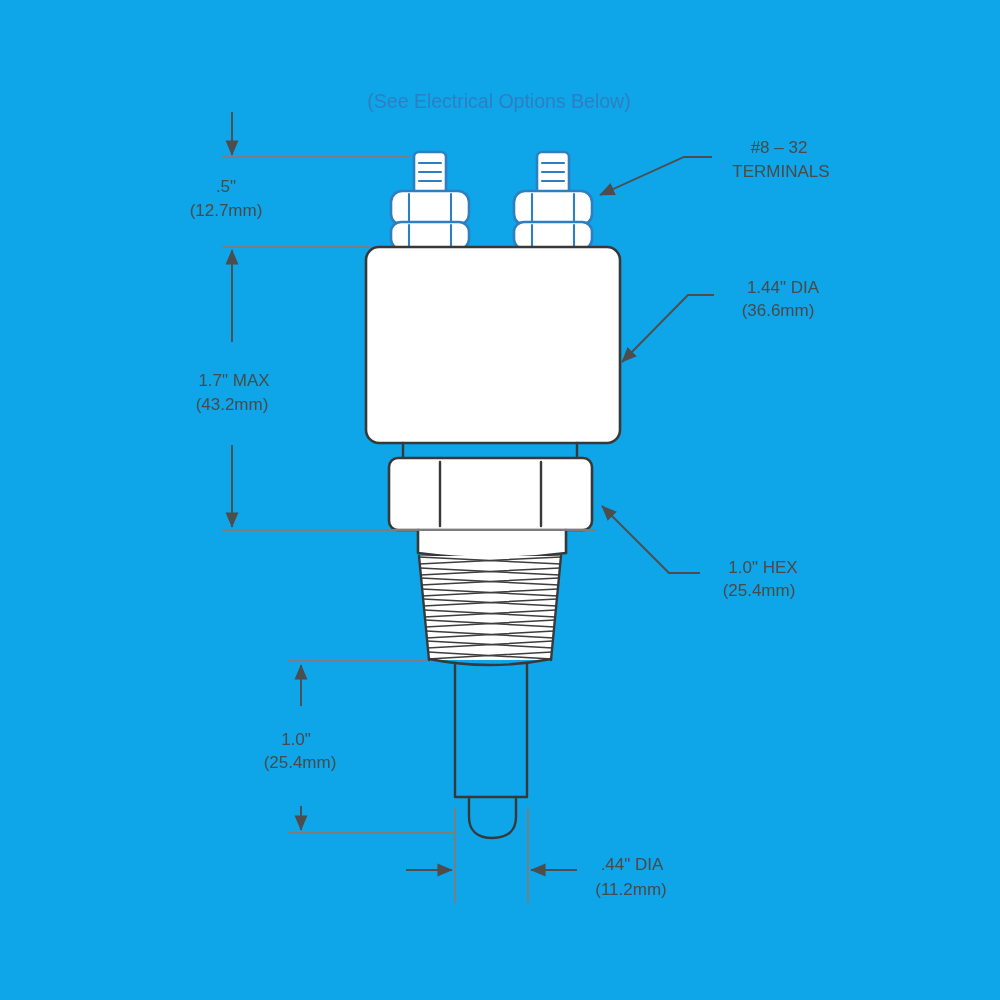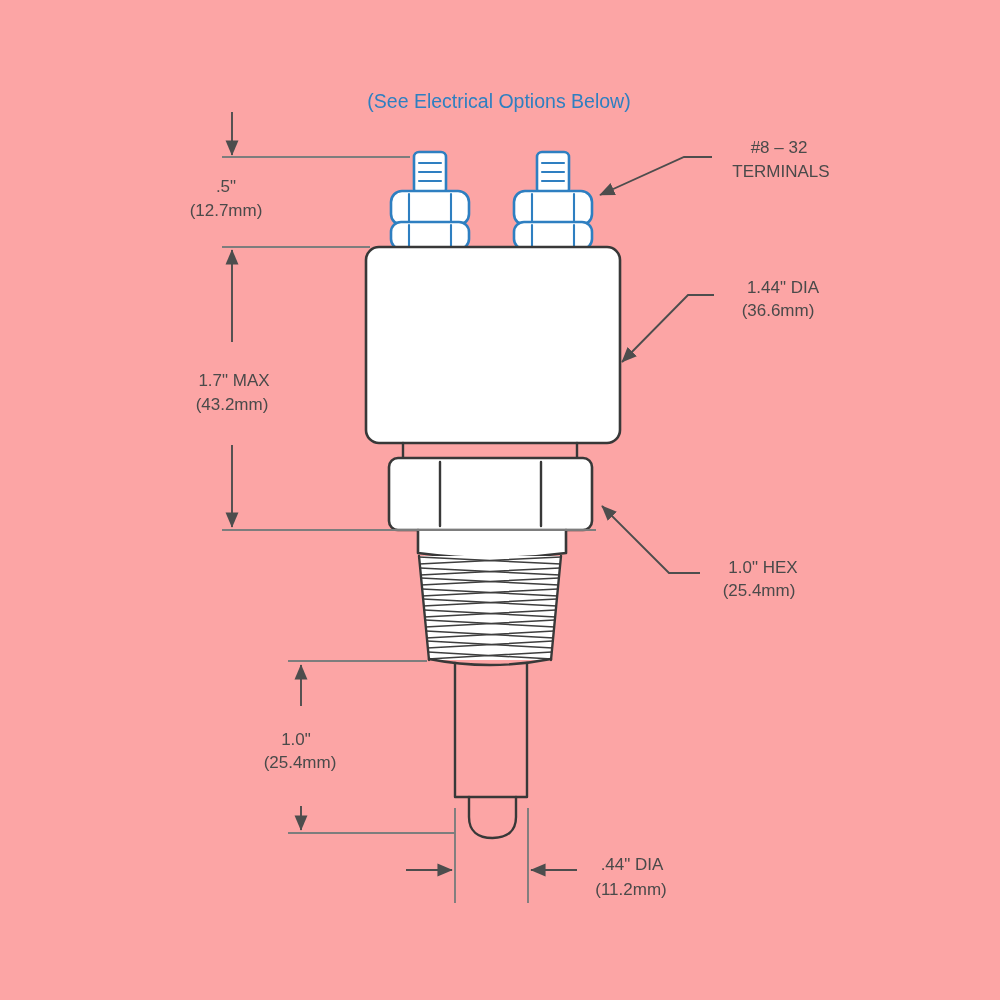--- a/index.html
+++ b/index.html
@@ -3,21 +3,21 @@
 <meta charset="utf-8">
 <style>
   :root{
     --accent_blue:#2e7fc1;
     --line:#383838;
     --dim:#4d4d4d;
     --ext:#7d7d7d;
     --text:#4a4a4a;
   }
   html,body{margin:0;padding:0;background:#ffffff;}
-  .stage{width:1000px;height:1000px;position:relative;background:#fca5a5;}
+  .stage{width:1000px;height:1000px;position:relative;background:#0ea5e9;}
   svg{display:block;}
   .outline{stroke:var(--line);stroke-width:2.6;fill:#fff;stroke-linejoin:round;stroke-linecap:round;}
   .outline-line{stroke:var(--line);stroke-width:2.4;fill:none;stroke-linecap:round;}
   .hatch{stroke:#3e3e3e;stroke-width:1.5;fill:none;}
   .blue{stroke:var(--accent_blue);stroke-width:2.6;fill:#fff;stroke-linejoin:round;}
   .blue-line{stroke:var(--accent_blue);stroke-width:2.1;fill:none;stroke-linecap:round;}
   .dimline{stroke:var(--dim);stroke-width:1.9;fill:none;}
   .extline{stroke:var(--ext);stroke-width:1.9;fill:none;}
   #arr path{fill:var(--dim);}
   text{font-family:"Liberation Sans","DejaVu Sans",sans-serif;fill:var(--text);font-size:17px;text-anchor:middle;}

